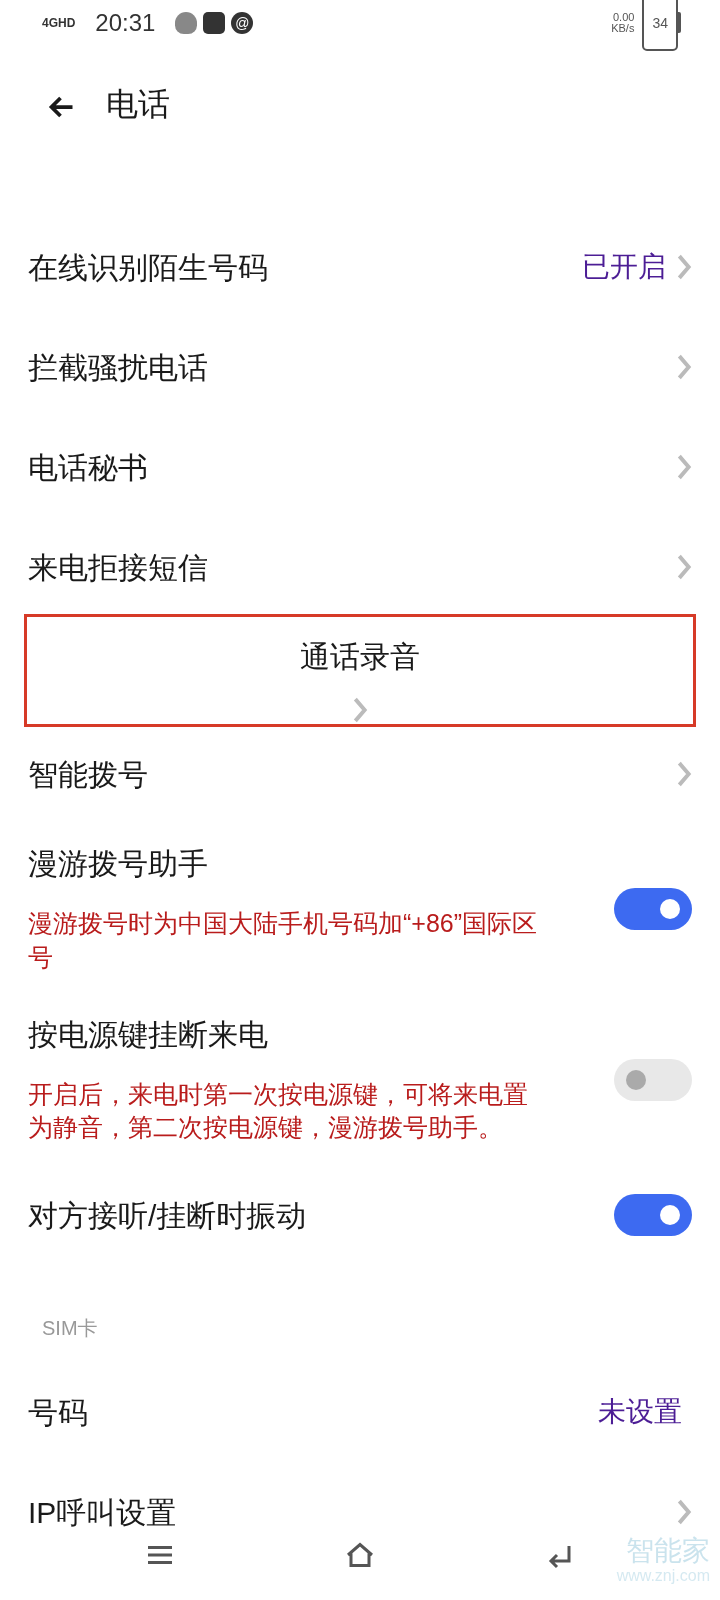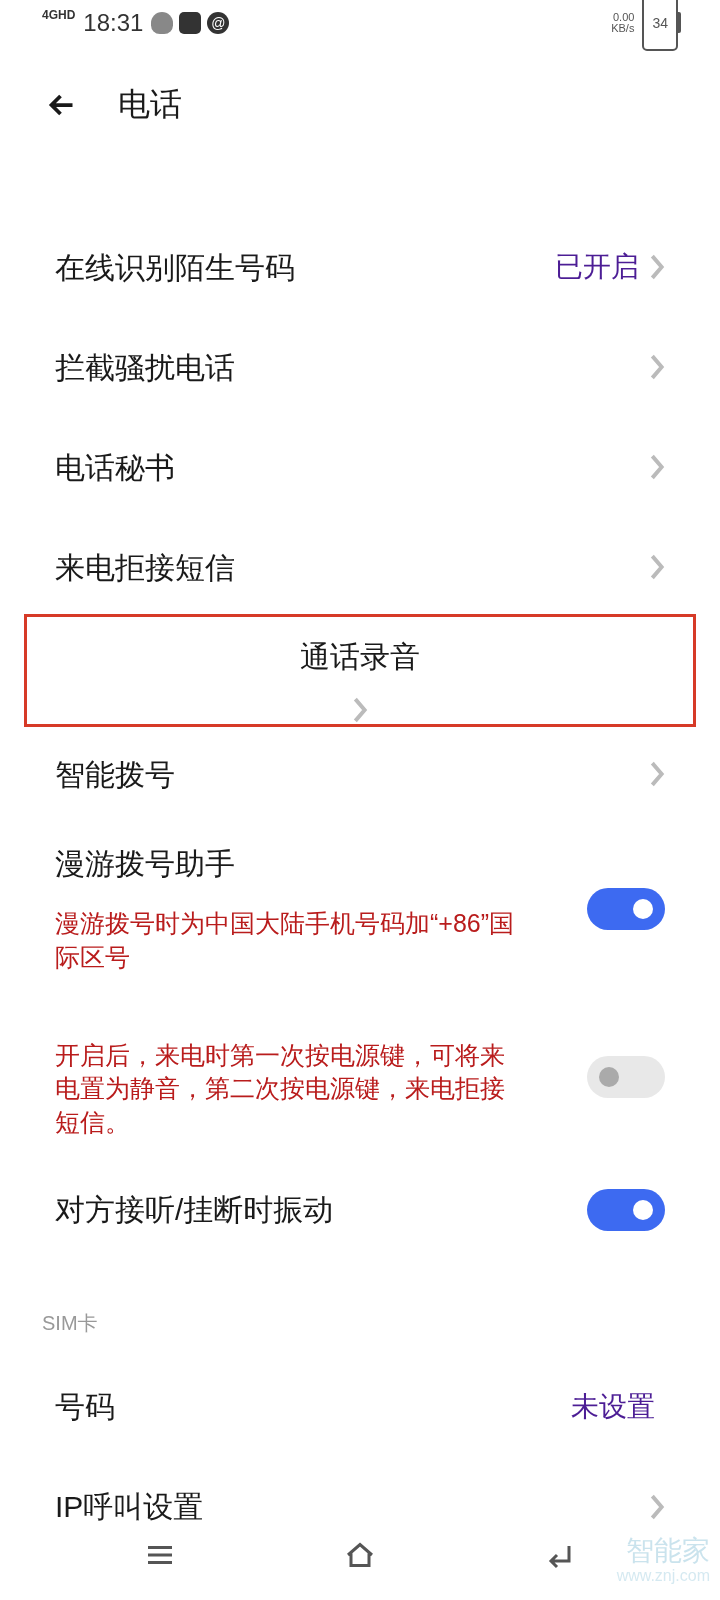--- a/index.html
+++ b/index.html
@@ -19,21 +19,22 @@
       height: 45px;
       display: flex;
       align-items: center;
       justify-content: space-between;
       padding: 0 42px 0 42px;
       font-size: 18px;
       color: #333;
     }
     .status-left {
       display: flex;
-      gap: 8px;
+      align-items: center;
+      gap: 20px;
     }
     .signal-badge {
       font-size: 12px;
       font-weight: bold;
       line-height: 1;
     }
     .time {
       font-size: 24px;
       font-weight: 500;
       color: #333;
@@ -85,23 +86,23 @@
       position: absolute;
       right: -5px;
       top: 30%;
       width: 3px;
       height: 40%;
       background: #555;
       border-radius: 0 2px 2px 0;
     }
     .header {
       display: flex;
-      align-items: center;
+      align-items: flex-end;
       padding: 38px 42px 40px 42px;
-      gap: 36px;
+      gap: 24px;
     }
     .back-arrow {
       width: 40px;
       height: 40px;
       display: flex;
       align-items: center;
       justify-content: center;
     }
     .back-arrow svg {
       width: 36px;
@@ -111,21 +112,21 @@
       font-size: 32px;
       font-weight: 500;
       color: #1a1a1a;
     }
     .settings-list {
       padding: 50px 0 0 0;
     }
     .list-item {
       display: flex;
       align-items: center;
-      padding: 0 55px;
+      padding: 0 28px;
       min-height: 100px;
       position: relative;
     }
     .list-item.highlighted {
       border: 3px solid #d63a27;
       margin: -3px 24px;
       padding: 0 18px;
       min-height: 96px;
       flex-direction: column;
     }
@@ -233,21 +234,21 @@
       font-size: 16px;
       color: rgba(150, 200, 220, 0.4);
     }
   </style>
 </head>
 <body>
 
 <div class="status-bar">
   <div class="status-left">
     <span class="signal-badge">4GHD</span>
-    <span class="time">18:31</span>
+    <span class="time">20:31</span>
     <div class="status-icons">
       <div class="status-icon cloud"></div>
       <div class="status-icon"></div>
       <div class="status-icon circle">@</div>
     </div>
   </div>
   <div class="status-right">
     <div class="kbs">
       <div>0.00</div>
       <div>KB/s</div>
@@ -319,21 +320,22 @@
       <div class="item-content">
         <div class="item-title">漫游拨号助手</div>
         <div class="item-subtitle">漫游拨号时为中国大陆手机号码加“+86”国际区号</div>
       </div>
       <div class="toggle on">
         <div class="toggle-knob"></div>
       </div>
     </div>
     <div class="list-item">
       <div class="item-content">
-        <div class="item-subtitle">开启后，来电时第一次按电源键，可将来电置为静音，第二次按电源键，来电拒接短信。</div>
+        <div class="item-title">按电源键挂断来电</div>
+        <div class="item-subtitle">开启后，来电时第一次按电源键，可将来电置为静音，第二次按电源键，漫游拨号助手。</div>
       </div>
       <div class="toggle off">
         <div class="toggle-knob"></div>
       </div>
     </div>
     <div class="list-item">
       <div class="item-content">
         <div class="item-title">对方接听/挂断时振动</div>
       </div>
       <div class="toggle on">

